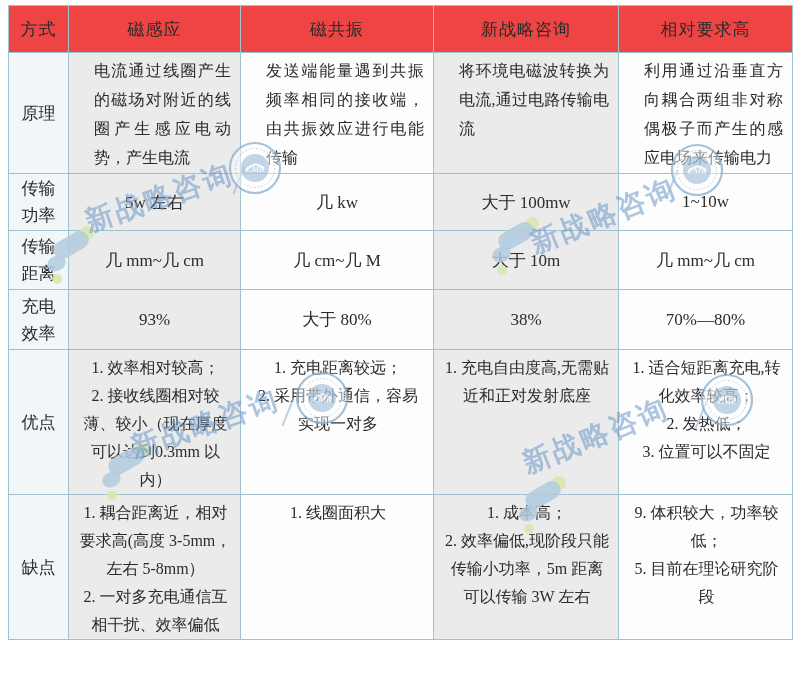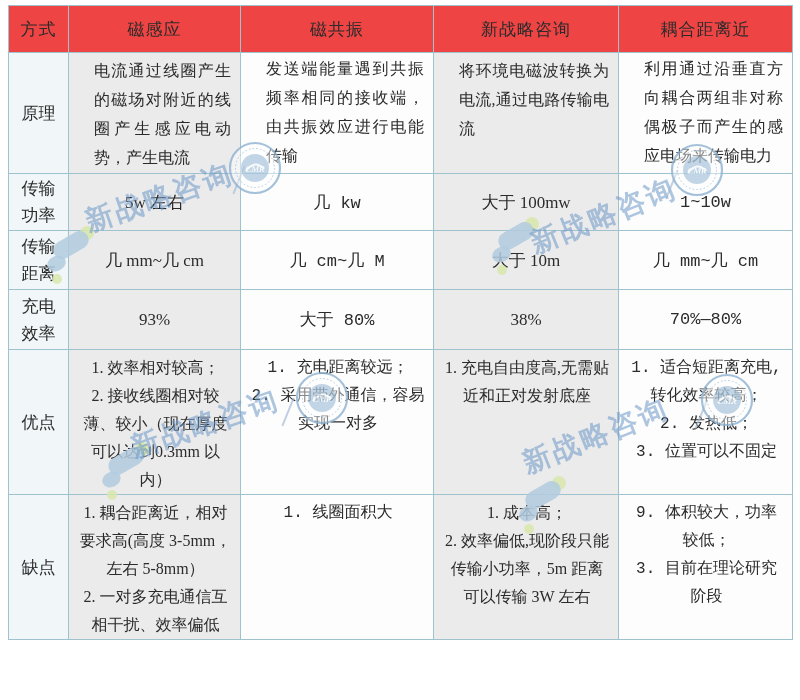--- a/index.html
+++ b/index.html
@@ -21,21 +21,21 @@
   tr.r4{height:88px;}
   tr.r5{height:60px;}
   tr.r6{height:118px;}
   tr.r7{height:139px;}
 
   .hcell{background:#ef4444;text-align:center;vertical-align:middle;font-size:17px;letter-spacing:1px;margin-top:30px;}
   th.lbl{background:#f1f6f8;text-align:center;vertical-align:middle;font-size:17px;padding:1px 2px;}
   th.lbl div{line-height:27px;}
 
   td.g{background:#ebebec;}
-  td.w{background:#fdfdfd;font-family:Liberation Mono, monospace;}
+  td.w{background:#fdfdfd;}
 
   td.num{text-align:center;vertical-align:middle;font-size:17px;}
   td.para{vertical-align:top;text-align:justify;font-size:16px;padding:3px 9px 0 25px;}
   td.para div{line-height:29px;}
   td.list{vertical-align:top;text-align:center;font-size:16px;padding:4px 8px 0 10px;}
   td.list div{line-height:28px;}
 
   
   .wm-layer{position:absolute;left:0;top:0;width:800px;height:700px;pointer-events:none;}
   .wm-text{position:absolute;font-size:28px;font-weight:bold;letter-spacing:3px;color:rgba(108,152,199,0.55);transform-origin:left center;white-space:nowrap;}
@@ -61,21 +61,21 @@
         <col class="c2">
         <col class="c3">
         <col class="c4">
       </colgroup>
     <tbody>
         <tr class="r0">
       <th class="hcell">方式</th>
       <th class="hcell">磁感应</th>
       <th class="hcell">磁共振</th>
       <th class="hcell">新战略咨询</th>
-      <th class="hcell">耦合距离近</th>
+      <th class="hcell">相对要求高</th>
     </tr>
 
     <tr class="r1">
       <th class="lbl">
             <div>原理</div>
           </th>
       <td class="g para">
             <div>电流通过线圈产生的磁场对附近的线圈产生感应电动势，产生电流</div>
           </td>
       <td class="w para">
@@ -155,21 +155,21 @@
       </td>
       <td class="w list">
         <div>1. 线圈面积大</div>
       </td>
       <td class="g list">
         <div>1. 成本高；</div>
         <div>2. 效率偏低,现阶段只能传输小功率，5m 距离可以传输 3W 左右</div>
       </td>
       <td class="w list">
         <div>9. 体积较大，功率较低；</div>
-        <div>3. 目前在理论研究阶段</div>
+        <div>5. 目前在理论研究阶段</div>
       </td>
     </tr>
   </tbody>
     </table>
 
   <div class="wm-layer">
 
     <div class="foot" style="left:44px;top:224px;">
         <i class="toe"></i>
         <i class="sole"></i>

